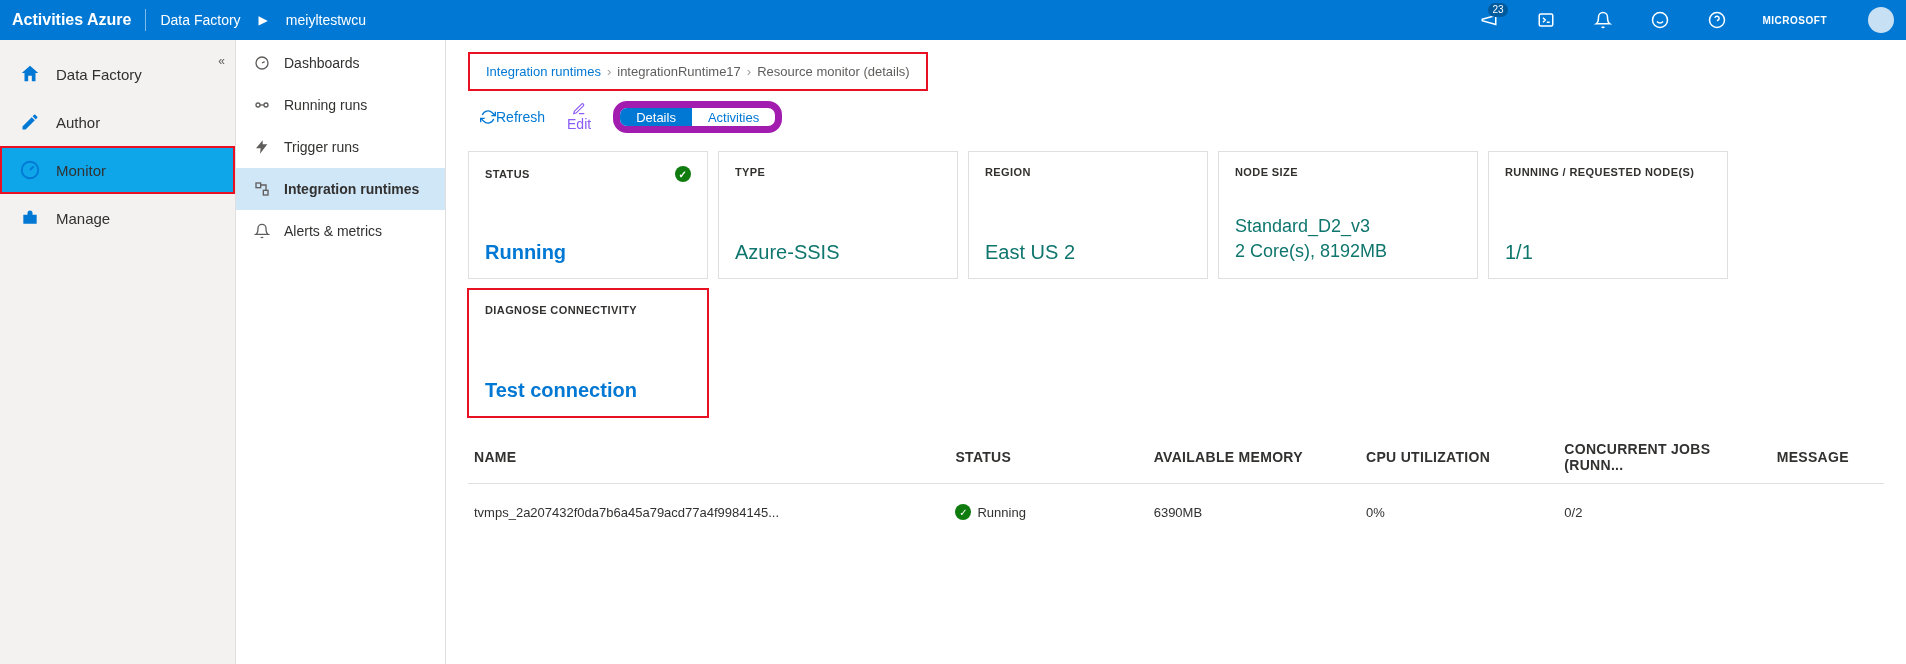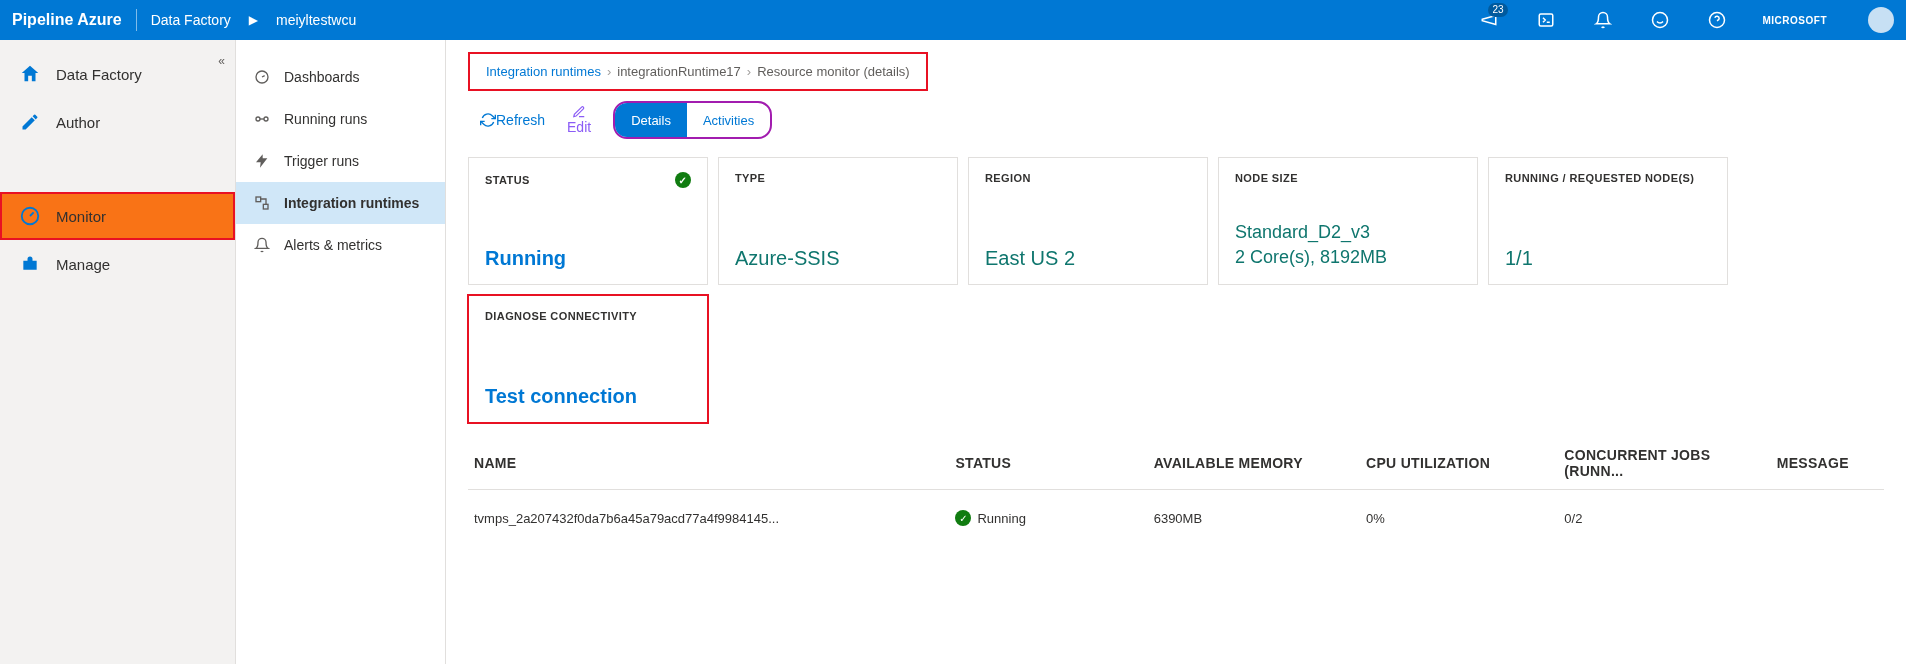--- a/index.html
+++ b/index.html
@@ -19,39 +19,39 @@
 .badge { position: absolute; top: -6px; right: -8px; background: #005a9e; color: #fff; font-size: 10px; border-radius: 8px; padding: 0 4px; line-height: 14px; }
 .tenant { font-size: 10px; font-weight: 600; letter-spacing: .5px; }
 .avatar { width: 26px; height: 26px; border-radius: 50%; background: #c7e0f4; margin-left: 6px; }
 
 
 .main { flex: 1; display: flex; min-height: 0; }
 .nav1 { width: 236px; background: #f3f2f1; border-right: 1px solid #e1dfdd; padding-top: 10px; position: relative; }
 .collapse-chev { position: absolute; top: 14px; right: 10px; font-size: 12px; color: #605e5c; cursor: pointer; }
 .nav1-item { display: flex; align-items: center; height: 48px; padding: 0 18px; gap: 14px; cursor: pointer; font-size: 15px; color: #323130; }
 .nav1-item .ic { width: 24px; display: inline-flex; align-items: center; justify-content: center; }
-.nav1-item.active { background: #f97316; margin-top: 46px; }
+.nav1-item.active { background: #0ea5e9; }
 .nav1-item.highlight-box { outline: 2px solid #e81123; outline-offset: -2px; }
 
-.nav2 { width: 210px; background: #fff; border-right: 1px solid #e1dfdd; padding-top: 16px; }
+.nav2 { width: 210px; background: #fff; border-right: 1px solid #e1dfdd; padding-top: 2px; }
 .nav2-item { display: flex; align-items: center; height: 42px; padding: 0 16px; gap: 12px; font-size: 14px; color: #323130; cursor: pointer; }
 .nav2-item .ic { width: 20px; display: inline-flex; align-items: center; justify-content: center; color: #605e5c; }
 .nav2-item.active { background: #d0e7f8; font-weight: 600; }
 
 .content { flex: 1; padding: 12px 22px 20px 22px; overflow: auto; }
 .breadcrumb { display: flex; align-items: center; gap: 6px; font-size: 13px; color: #605e5c; padding: 6px 8px; }
 .breadcrumb a { color: #0078d4; cursor: pointer; }
 .breadcrumb .sep { color: #a19f9d; }
 .bc-box { border: 2px solid #e81123; display: inline-flex; padding: 4px 8px; }
 
 .cmdbar { display: flex; align-items: center; gap: 22px; margin-top: 10px; padding-left: 12px; }
 .cmd { display: flex; align-items: center; font-size: 14px; cursor: pointer; }
 .cmd.refresh { color: #0078d4; }
 .cmd.edit { color: #8b5cf6; cursor: default; flex-direction: column; }
-.pill-group { display: inline-flex; border: 2px solid #a21caf; border-radius: 14px; overflow: hidden; height: 38px; }
+.pill-group { display: inline-flex; border: 7px solid #a21caf; border-radius: 14px; overflow: hidden; height: 32px; }
 .pill { padding: 0 16px; font-size: 13px; display: flex; align-items: center; color: #0078d4; cursor: pointer; }
 .pill.active { background: #0078d4; color: #fff; }
 
 .cards { display: flex; flex-wrap: wrap; gap: 10px; margin-top: 18px; }
 .card { border: 1px solid #e1dfdd; width: 240px; height: 128px; padding: 14px 16px; display: flex; flex-direction: column; justify-content: space-between; }
 .card-head { font-size: 11px; letter-spacing: .4px; color: #323130; font-weight: 600; display:flex; justify-content:space-between; align-items:center; }
 .card-val { font-size: 20px; color: #0f766e; }
 .card-val.link { color: #0078d4; cursor: pointer; font-weight: 600; }
 .card-val.multi { font-size: 18px; line-height: 1.4; }
 .card.redbox { outline: 2px solid #e81123; outline-offset: -1px; }
@@ -61,21 +61,21 @@
 table { width: 100%; border-collapse: collapse; margin-top: 14px; font-size: 13px; }
 th { text-align: left; font-weight: 600; font-size: 14px; color: #323130; letter-spacing: .3px; padding: 10px 6px; border-bottom: 1px solid #e1dfdd; }
 td { padding: 20px 6px; color: #323130; }
 .status-cell { display:flex; align-items:center; gap:6px; }
 </style>
 </head>
 <body>
 
 <div class="topbar">
   <div class="topbar-left">
-    <span class="brand">Pipeline Azure</span>
+    <span class="brand">Activities Azure</span>
     <span class="divider"></span>
     <span class="service">Data Factory</span>
     <span class="chev">▶</span>
     <span class="resource">meiyltestwcu</span>
   </div>
   <div class="topbar-right">
     <span class="icon-btn">
       <svg width="18" height="18" viewBox="0 0 24 24" fill="none" stroke="currentColor" stroke-width="2">
           <path d="M3 11l18-5v12L3 13v-2z"></path>
         </svg>

